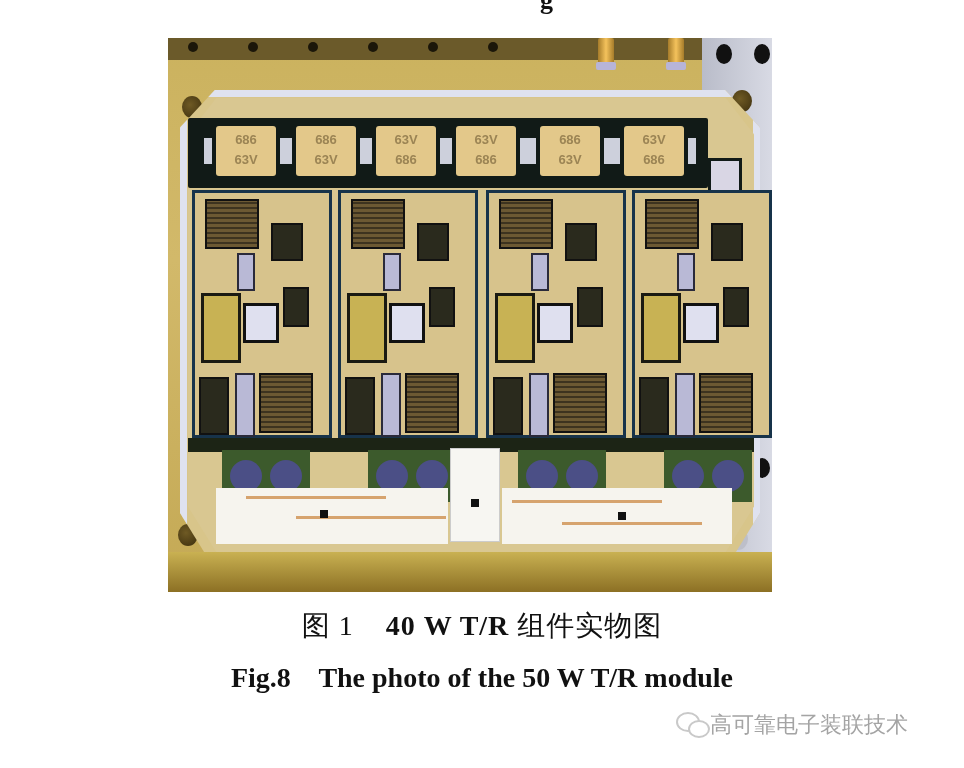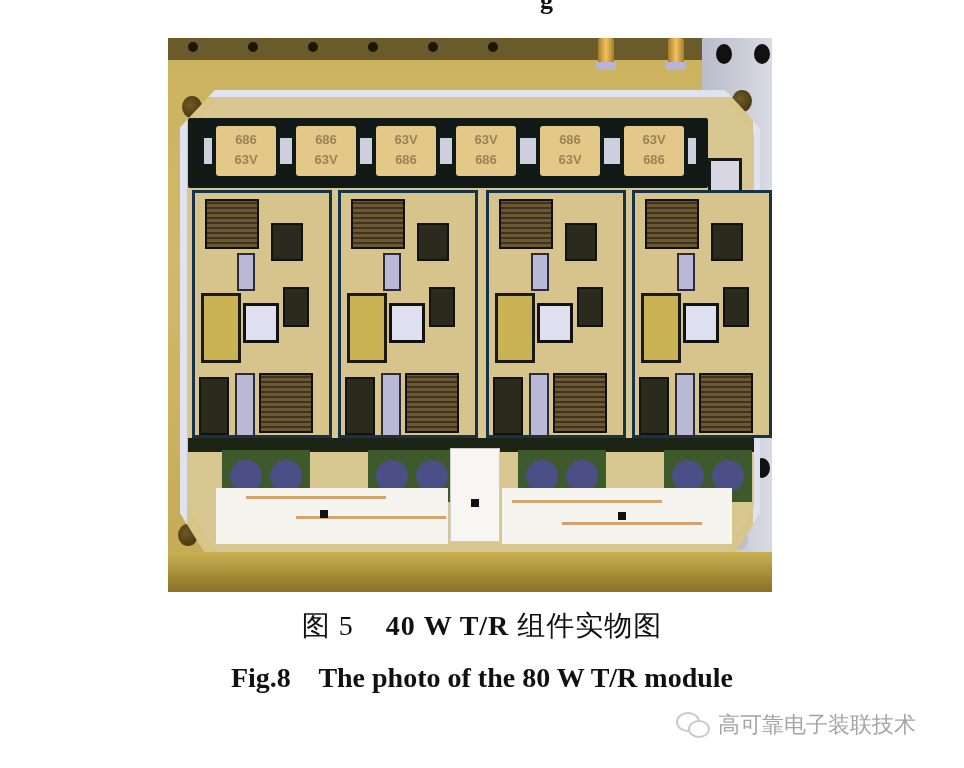--- a/index.html
+++ b/index.html
@@ -50,21 +50,21 @@
   .trace { position:absolute; height:3px; background:#d6a36e; }
   .center-board { position:absolute; left:282px; top:410px; width:48px; height:92px; background:#f7f6f2; border:1px solid #ccc; }
   .sq { position:absolute; width:8px; height:8px; background:#111; }
 
   .bottom-band { position:absolute; left:0; top:514px; width:604px; height:40px; background:linear-gradient(180deg,#c9b152,#8c7024); }
 
   .caption-cn { position:absolute; left:0; width:964px; top:607px; text-align:center; font:28px "Liberation Serif", serif; color:#111; letter-spacing:1px; }
   .caption-cn .b { font-weight:bold; }
   .caption-en { position:absolute; left:0; width:964px; top:662px; text-align:center; font:bold 28px "Liberation Serif", serif; color:#111; }
 
-  .watermark { position:absolute; left:676px; top:710px; display:flex; align-items:center; gap:8px; color:#a4a4a4; font:22px "DejaVu Sans", sans-serif; }
+  .watermark { position:absolute; left:676px; top:710px; display:flex; align-items:center; color:#a4a4a4; font:22px "DejaVu Sans", sans-serif; }
   .wechat-icon { width:34px; height:26px; position:relative; }
   .wechat-icon span { position:absolute; border:2px solid #c9c9c9; border-radius:50%; background:#fff; }
 </style>
 </head>
 <body>
 
 <div class="top-fragment">g</div>
 
 <div class="figure">
   <div class="housing"></div>
@@ -178,28 +178,28 @@
   <div class="white-board" style="left:334px;width:230px">
     <div class="trace" style="left:10px;top:12px;width:150px"></div>
     <div class="trace" style="left:60px;top:34px;width:140px"></div>
     <div class="sq" style="left:116px;top:24px"></div>
   </div>
 
   <div class="bottom-band"></div>
 </div>
 
 <div class="caption-cn">
-  <span>图 5</span>&nbsp;&nbsp;&nbsp;
+  <span>图 1</span>&nbsp;&nbsp;&nbsp;
   <span class="b">40 W T/R</span>
   <span>组件实物图</span>
 </div>
 
 <div class="caption-en">
   <span>Fig.8</span>&nbsp;&nbsp;&nbsp;
-  <span>The photo of the 80 W T/R module</span>
+  <span>The photo of the 50 W T/R module</span>
 </div>
 
 <div class="watermark">
   <span class="wechat-icon">
     <span style="left:0;top:0;width:20px;height:16px"></span>
     <span style="left:12px;top:8px;width:18px;height:14px"></span>
   </span>
   <span>高可靠电子装联技术</span>
 </div>
 

